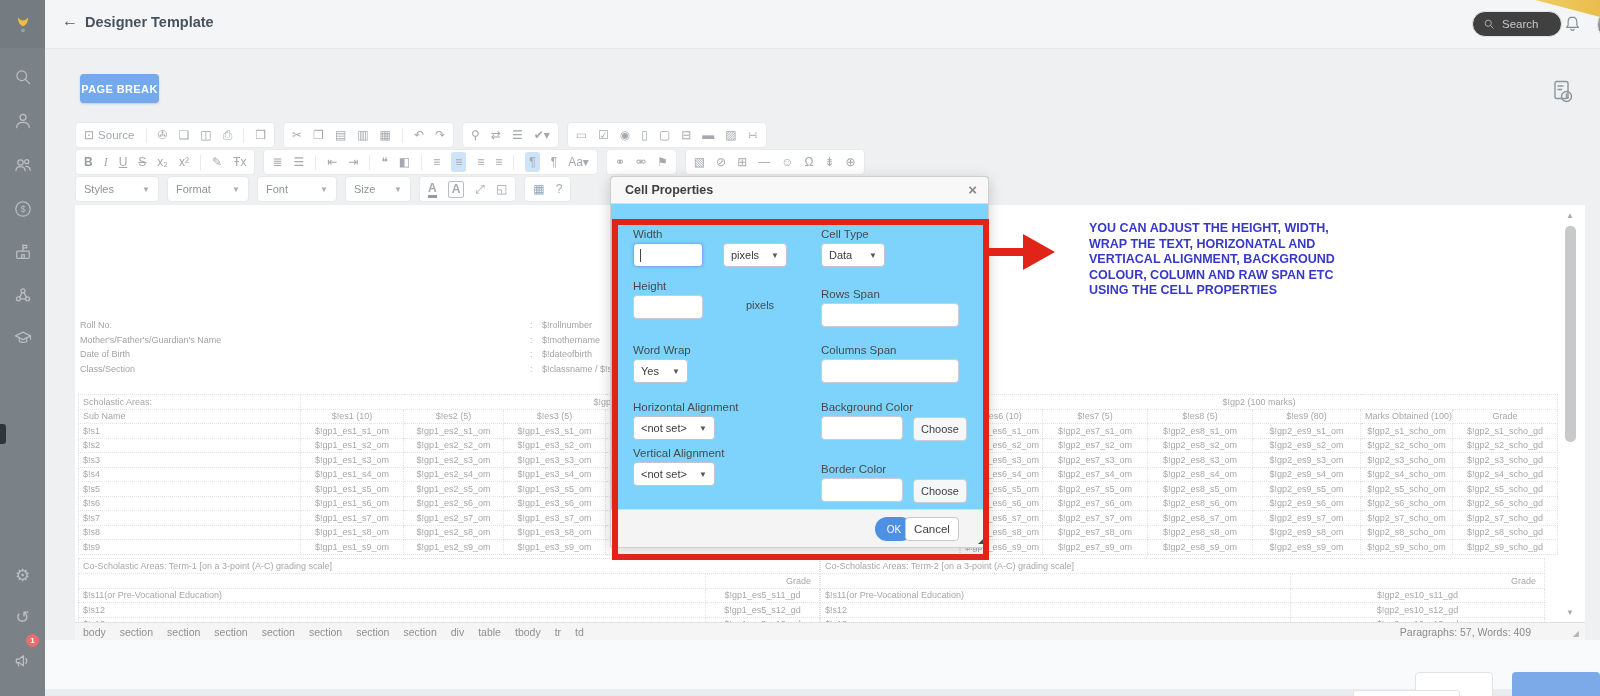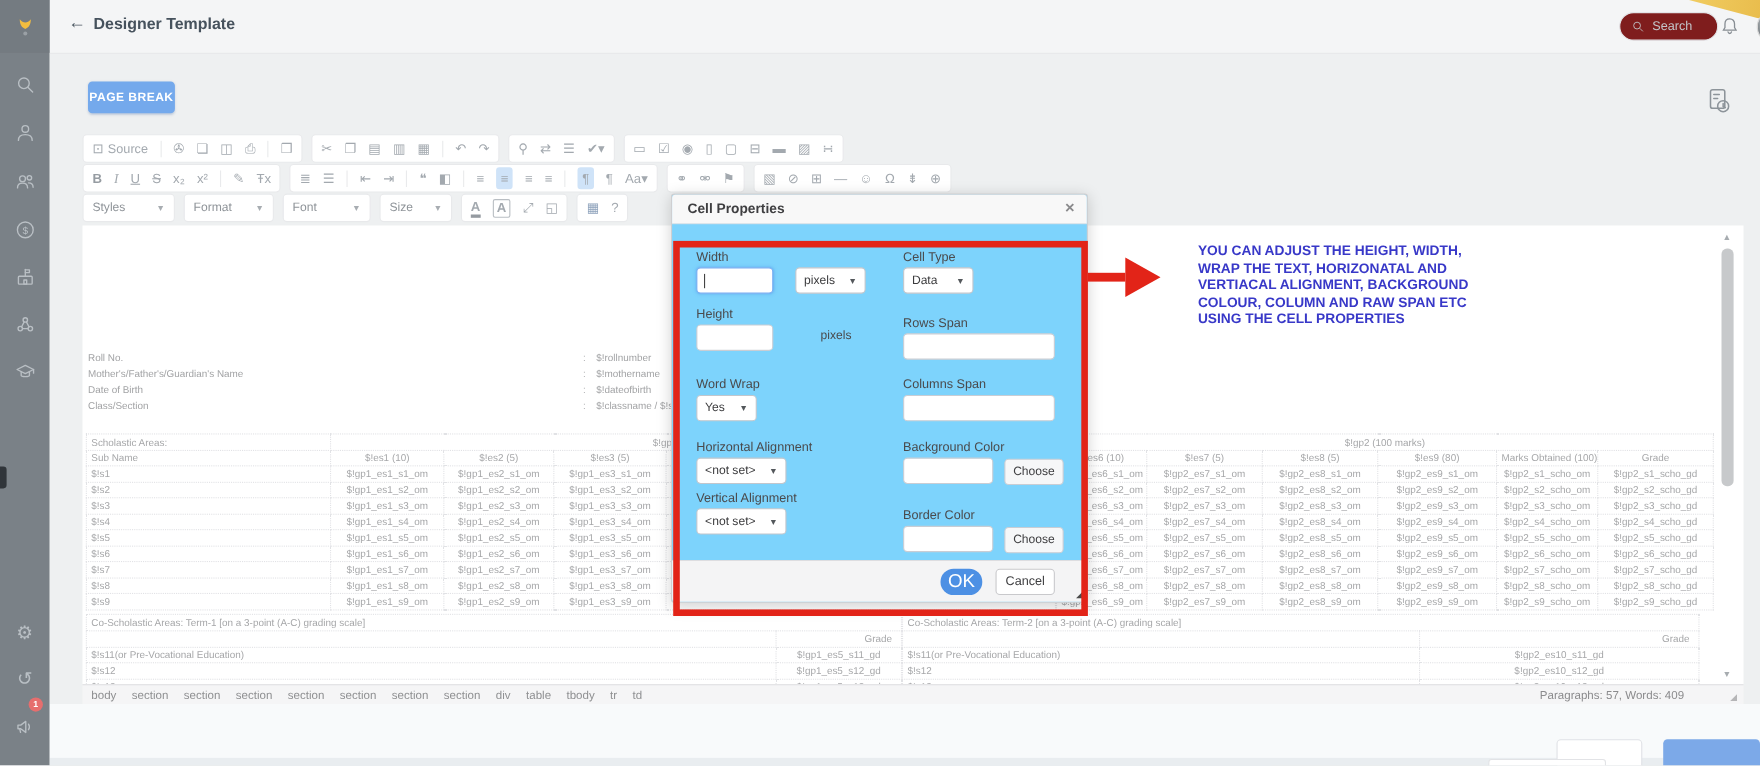--- a/index.html
+++ b/index.html
@@ -13,21 +13,21 @@
   .side-ico svg{stroke:#b9bfc4;fill:none;stroke-width:1.5;stroke-linecap:round;stroke-linejoin:round;}
   .side-glyph{font-size:17px;color:#b9bfc4;}
   .badge{position:absolute;top:-4px;right:6px;min-width:13px;height:13px;border-radius:7px;background:#e66e6e;color:#fff;font-size:8px;line-height:13px;text-align:center;font-weight:bold;}
   .side-notch{left:0;top:424px;width:6px;height:20px;background:#30353a;border-radius:0 3px 3px 0;z-index:61;}
 
   
   .header{left:45px;top:0;width:1555px;height:48px;background:#f4f5f6;border-bottom:1px solid #e7e8ea;z-index:5;}
   .gold{position:absolute;right:0;top:0;width:95px;height:17px;background:linear-gradient(100deg,#f4d05e,#e8b83e);clip-path:polygon(32% 0,100% 0,100% 100%);opacity:.92;}
   .back{position:absolute;left:17px;top:12px;font-size:16px;color:#4e5a64;font-weight:bold;}
   .htitle{position:absolute;left:40px;top:14px;font-size:14.5px;font-weight:bold;color:#46525d;}
-  .search{position:absolute;left:1427px;top:11px;width:68px;height:24px;border:1px solid #e3e4e7;border-radius:13px;background:#7f1d1d;display:flex;align-items:center;padding:0 10px;gap:5px;}
+  .search{position:absolute;left:1427px;top:11px;width:68px;height:24px;border:1px solid #e3e4e7;border-radius:13px;background:#404040;display:flex;align-items:center;padding:0 10px;gap:5px;}
   .search svg{stroke:#c3c6ca;fill:none;stroke-width:1.6;}
   .search input{border:0;outline:0;background:transparent;width:46px;font-size:11.5px;color:#8b9096;font-family:"Liberation Sans",sans-serif;}
   .search input::placeholder{color:#c3c6ca;}
   .bell{position:absolute;left:1518px;top:13px;}
   .bell svg{stroke:#878d93;fill:none;stroke-width:1.5;stroke-linecap:round;}
   .avatar{position:absolute;left:1552px;top:9px;width:29px;height:29px;border-radius:50%;background:radial-gradient(circle at 50% 34%,#d9cfc3 26%,#9aa0a4 52%,#6e757a 78%);border:1px solid #d8d8d8;}
 
   
   .pagebreak-btn{left:80px;top:74px;width:79px;height:29px;background:#74a9ec;border-radius:4px;color:#fff;font-size:11px;font-weight:bold;letter-spacing:.4px;display:flex;align-items:center;justify-content:center;box-shadow:0 1px 2px rgba(60,100,160,.25);z-index:5;}
   .hist-ico{left:1551px;top:79px;z-index:5;}
@@ -86,21 +86,21 @@
   .dlg-close{position:absolute;right:11px;top:4px;font-size:15px;color:#8a8a8c;}
   .dlg-lab{position:absolute;font-size:11.5px;color:#4a4a4c;}
   .dlg-input{position:absolute;background:#fff;border:1px solid #c9cdd4;border-radius:4px;height:24px;box-sizing:border-box;}
   .dlg-input.focus{border-color:#79aef2;box-shadow:0 0 3px rgba(77,144,230,.55);}
   .dlg-input .caret{position:absolute;left:6px;top:5px;width:1px;height:13px;background:#444;}
   .dlg-sel{position:absolute;background:#fff;border:1px solid #c2c6cc;border-radius:4px;height:24px;box-sizing:border-box;display:flex;align-items:center;justify-content:space-between;padding:0 7px;font-size:11px;color:#3c3c3e;}
   .dlg-sel .car{font-size:8px;color:#54585c;margin-left:6px;}
   .dlg-static{position:absolute;font-size:11px;color:#4a4a4c;}
   .dlg-choose{position:absolute;background:#f6f7f8;border:1px solid #c9cdd4;border-radius:4px;height:24px;width:54px;box-sizing:border-box;font-size:11px;color:#3e3e40;display:flex;align-items:center;justify-content:center;}
   .dlg-footer{position:absolute;left:0;bottom:0;width:100%;height:38px;background:#f4f4f5;border-top:1px solid #dddde0;border-radius:0 0 3px 3px;box-sizing:border-box;}
-  .dlg-ok{position:absolute;left:244px;top:7px;width:38px;height:24px;background:#4d90e4;border-radius:12px;color:#fff;font-size:17px;display:flex;align-items:center;justify-content:center;}
+  .dlg-ok{position:absolute;left:264px;top:7px;width:38px;height:24px;background:#4d90e4;border-radius:12px;color:#fff;font-size:10px;display:flex;align-items:center;justify-content:center;}
   .dlg-cancel{position:absolute;left:294px;top:7px;width:54px;height:24px;background:#fff;border:1px solid #c9c9cc;border-radius:4px;color:#3e3e40;font-size:11.5px;display:flex;align-items:center;justify-content:center;box-sizing:border-box;}
   .dlg-grip{position:absolute;right:3px;bottom:2px;font-size:9px;color:#4a4a4a;}
 
   
   .red-rect{left:612px;top:219px;width:365px;height:329px;border:6px solid #e22418;z-index:50;}
   .red-line{left:989px;top:248px;width:34px;height:8px;background:#e22418;z-index:50;}
   .red-head{left:1023px;top:234px;width:0;height:0;border-top:18px solid transparent;border-bottom:18px solid transparent;border-left:32px solid #e22418;z-index:50;}
   .note{left:1073px;top:221px;width:280px;z-index:45;margin-left:16px;}
   .note div{font-size:12.5px;line-height:15.5px;font-weight:bold;color:#3838c8;}
 </style>

